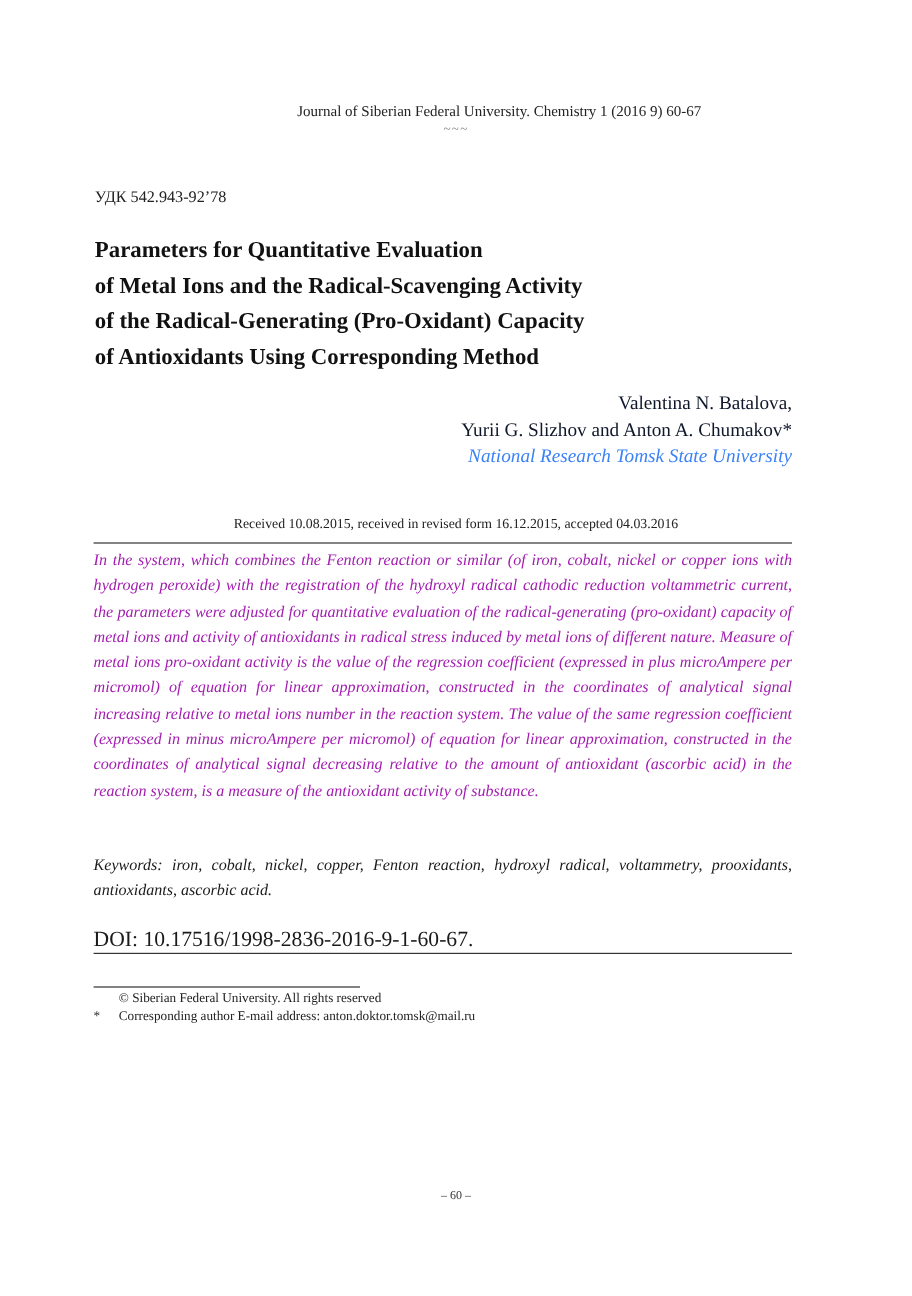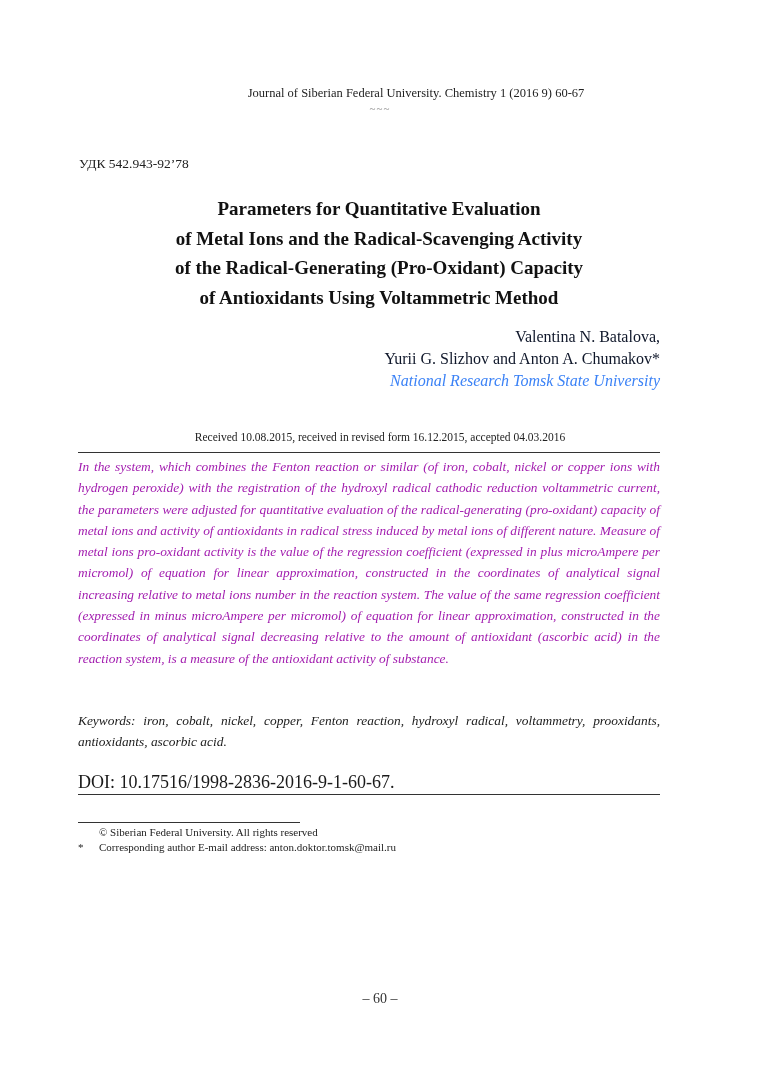--- a/index.html
+++ b/index.html
@@ -16,21 +16,21 @@
     position: absolute; top: 102px; left: 0; width: 760px; text-align: center;
     font-size: 11px; color: #888; letter-spacing: 1px;
   }
   .udc {
     position: absolute; top: 156px; left: 79px; font-size: 13.5px; color: #222;
   }
   .title {
     position: absolute; top: 194px; left: 79px; width: 600px;
     font-weight: bold; font-size: 19px; line-height: 29.5px; color: #111;
   }
-  .title div { white-space: nowrap; text-align: center; }
+  .title div { white-space: nowrap; }
   .authors {
     position: absolute; top: 326px; right: 100px; text-align: right;
     font-size: 16px; line-height: 22px;
   }
   .authors .name { font-weight: normal; color: #0f172a; }
   .authors .aff { font-style: italic; color: #3b82f6; }
   .received {
     position: absolute; top: 431px; left: 0; width: 760px; text-align: center;
     font-size: 11.5px; color: #222;
   }
@@ -56,38 +56,38 @@
     position: absolute; top: 822px; left: 78px; width: 222px; height: 0;
     border-top: 1px solid #333;
   }
   .footnotes {
     position: absolute; top: 825px; left: 78px; font-size: 11px; line-height: 14.5px; color: #222;
   }
   .footnotes .fn { display: flex; }
   .footnotes .mark { width: 21px; display: inline-block; }
   .page-number {
     position: absolute; top: 991px; left: 0; width: 760px; text-align: center;
-    font-size: 14px; color: #333;
+    font-size: 10px; color: #333;
   }
 </style>
 </head>
 <body>
 
 <div class="page">
 
   <div class="journal-header">Journal of  Siberian Federal University.  Chemistry 1 (2016 9) 60-67</div>
   <div class="tilde">~~~</div>
 
   <div class="udc">УДК 542.943-92’78</div>
 
   <div class="title">
     <div>Parameters for Quantitative Evaluation</div>
     <div>of Metal Ions and the Radical-Scavenging Activity</div>
     <div>of the Radical-Generating (Pro-Oxidant) Capacity</div>
-    <div>of Antioxidants Using Voltammetric Method</div>
+    <div>of Antioxidants Using Corresponding Method</div>
   </div>
 
   <div class="authors">
     <div class="name">Valentina N. Batalova,</div>
     <div class="name">Yurii G. Slizhov and Anton A. Chumakov*</div>
     <div class="aff">National Research Tomsk State University</div>
   </div>
 
   <div class="received">Received 10.08.2015, received in revised form 16.12.2015, accepted 04.03.2016</div>
 

